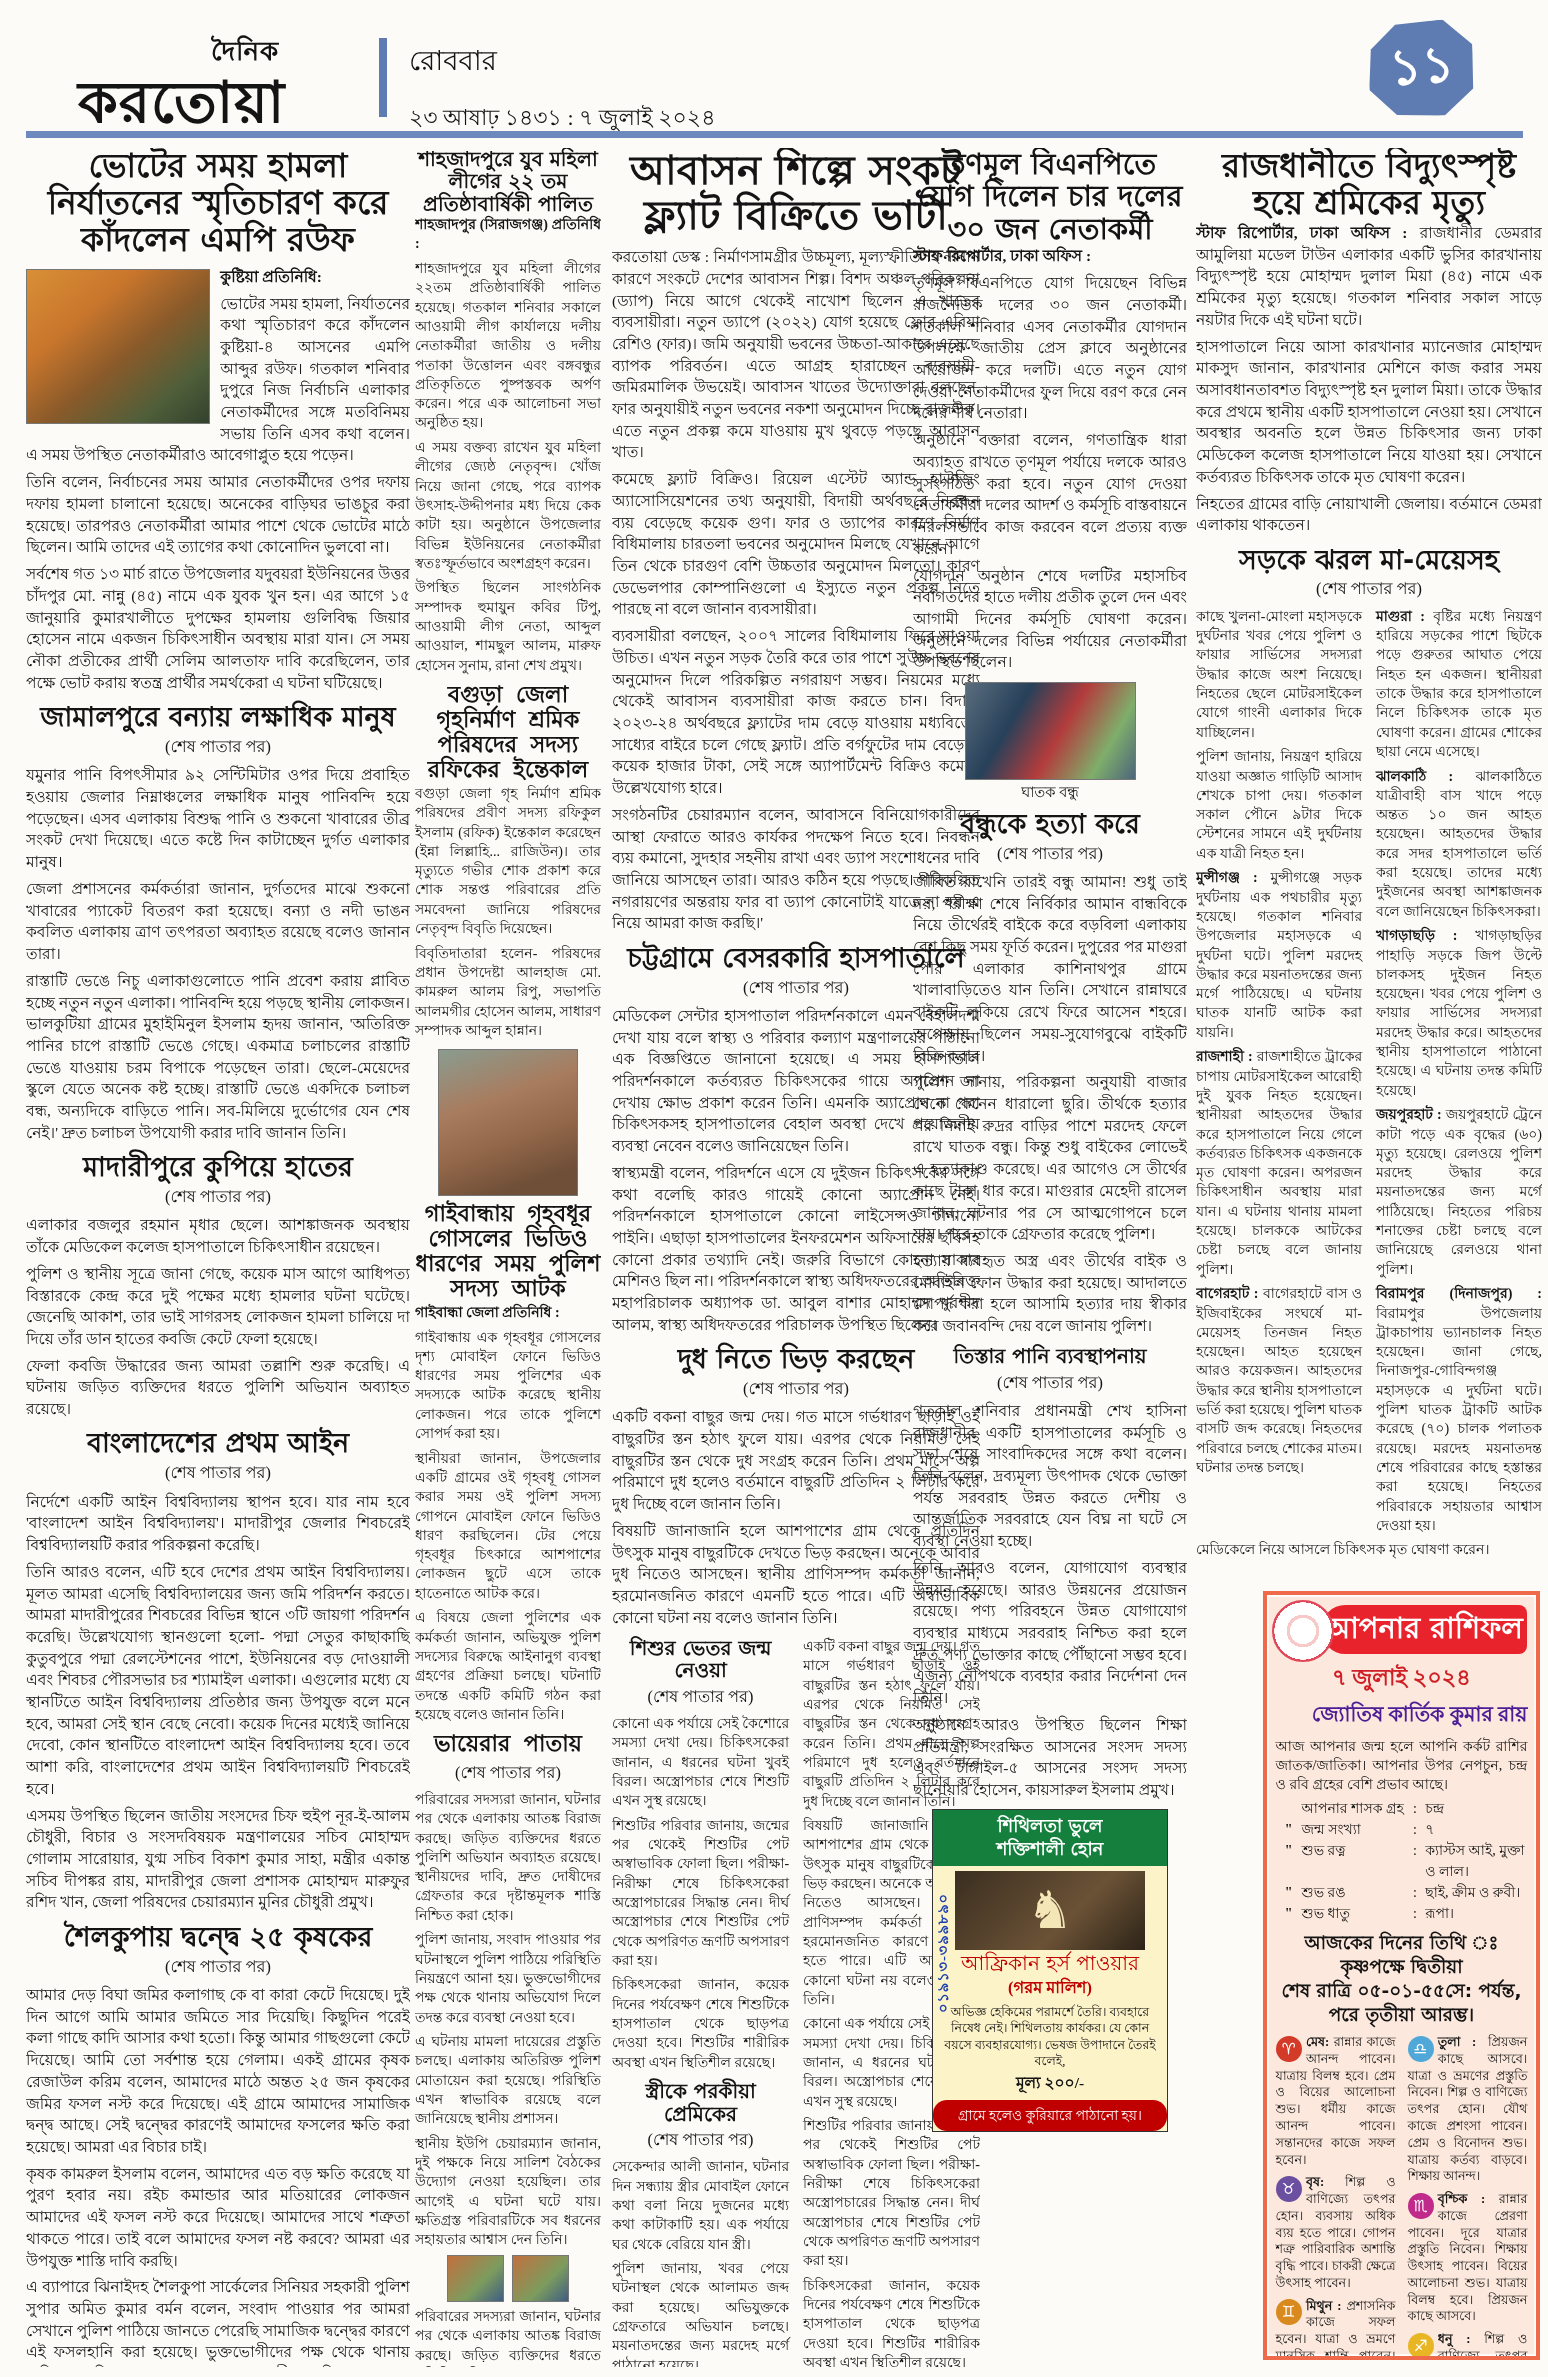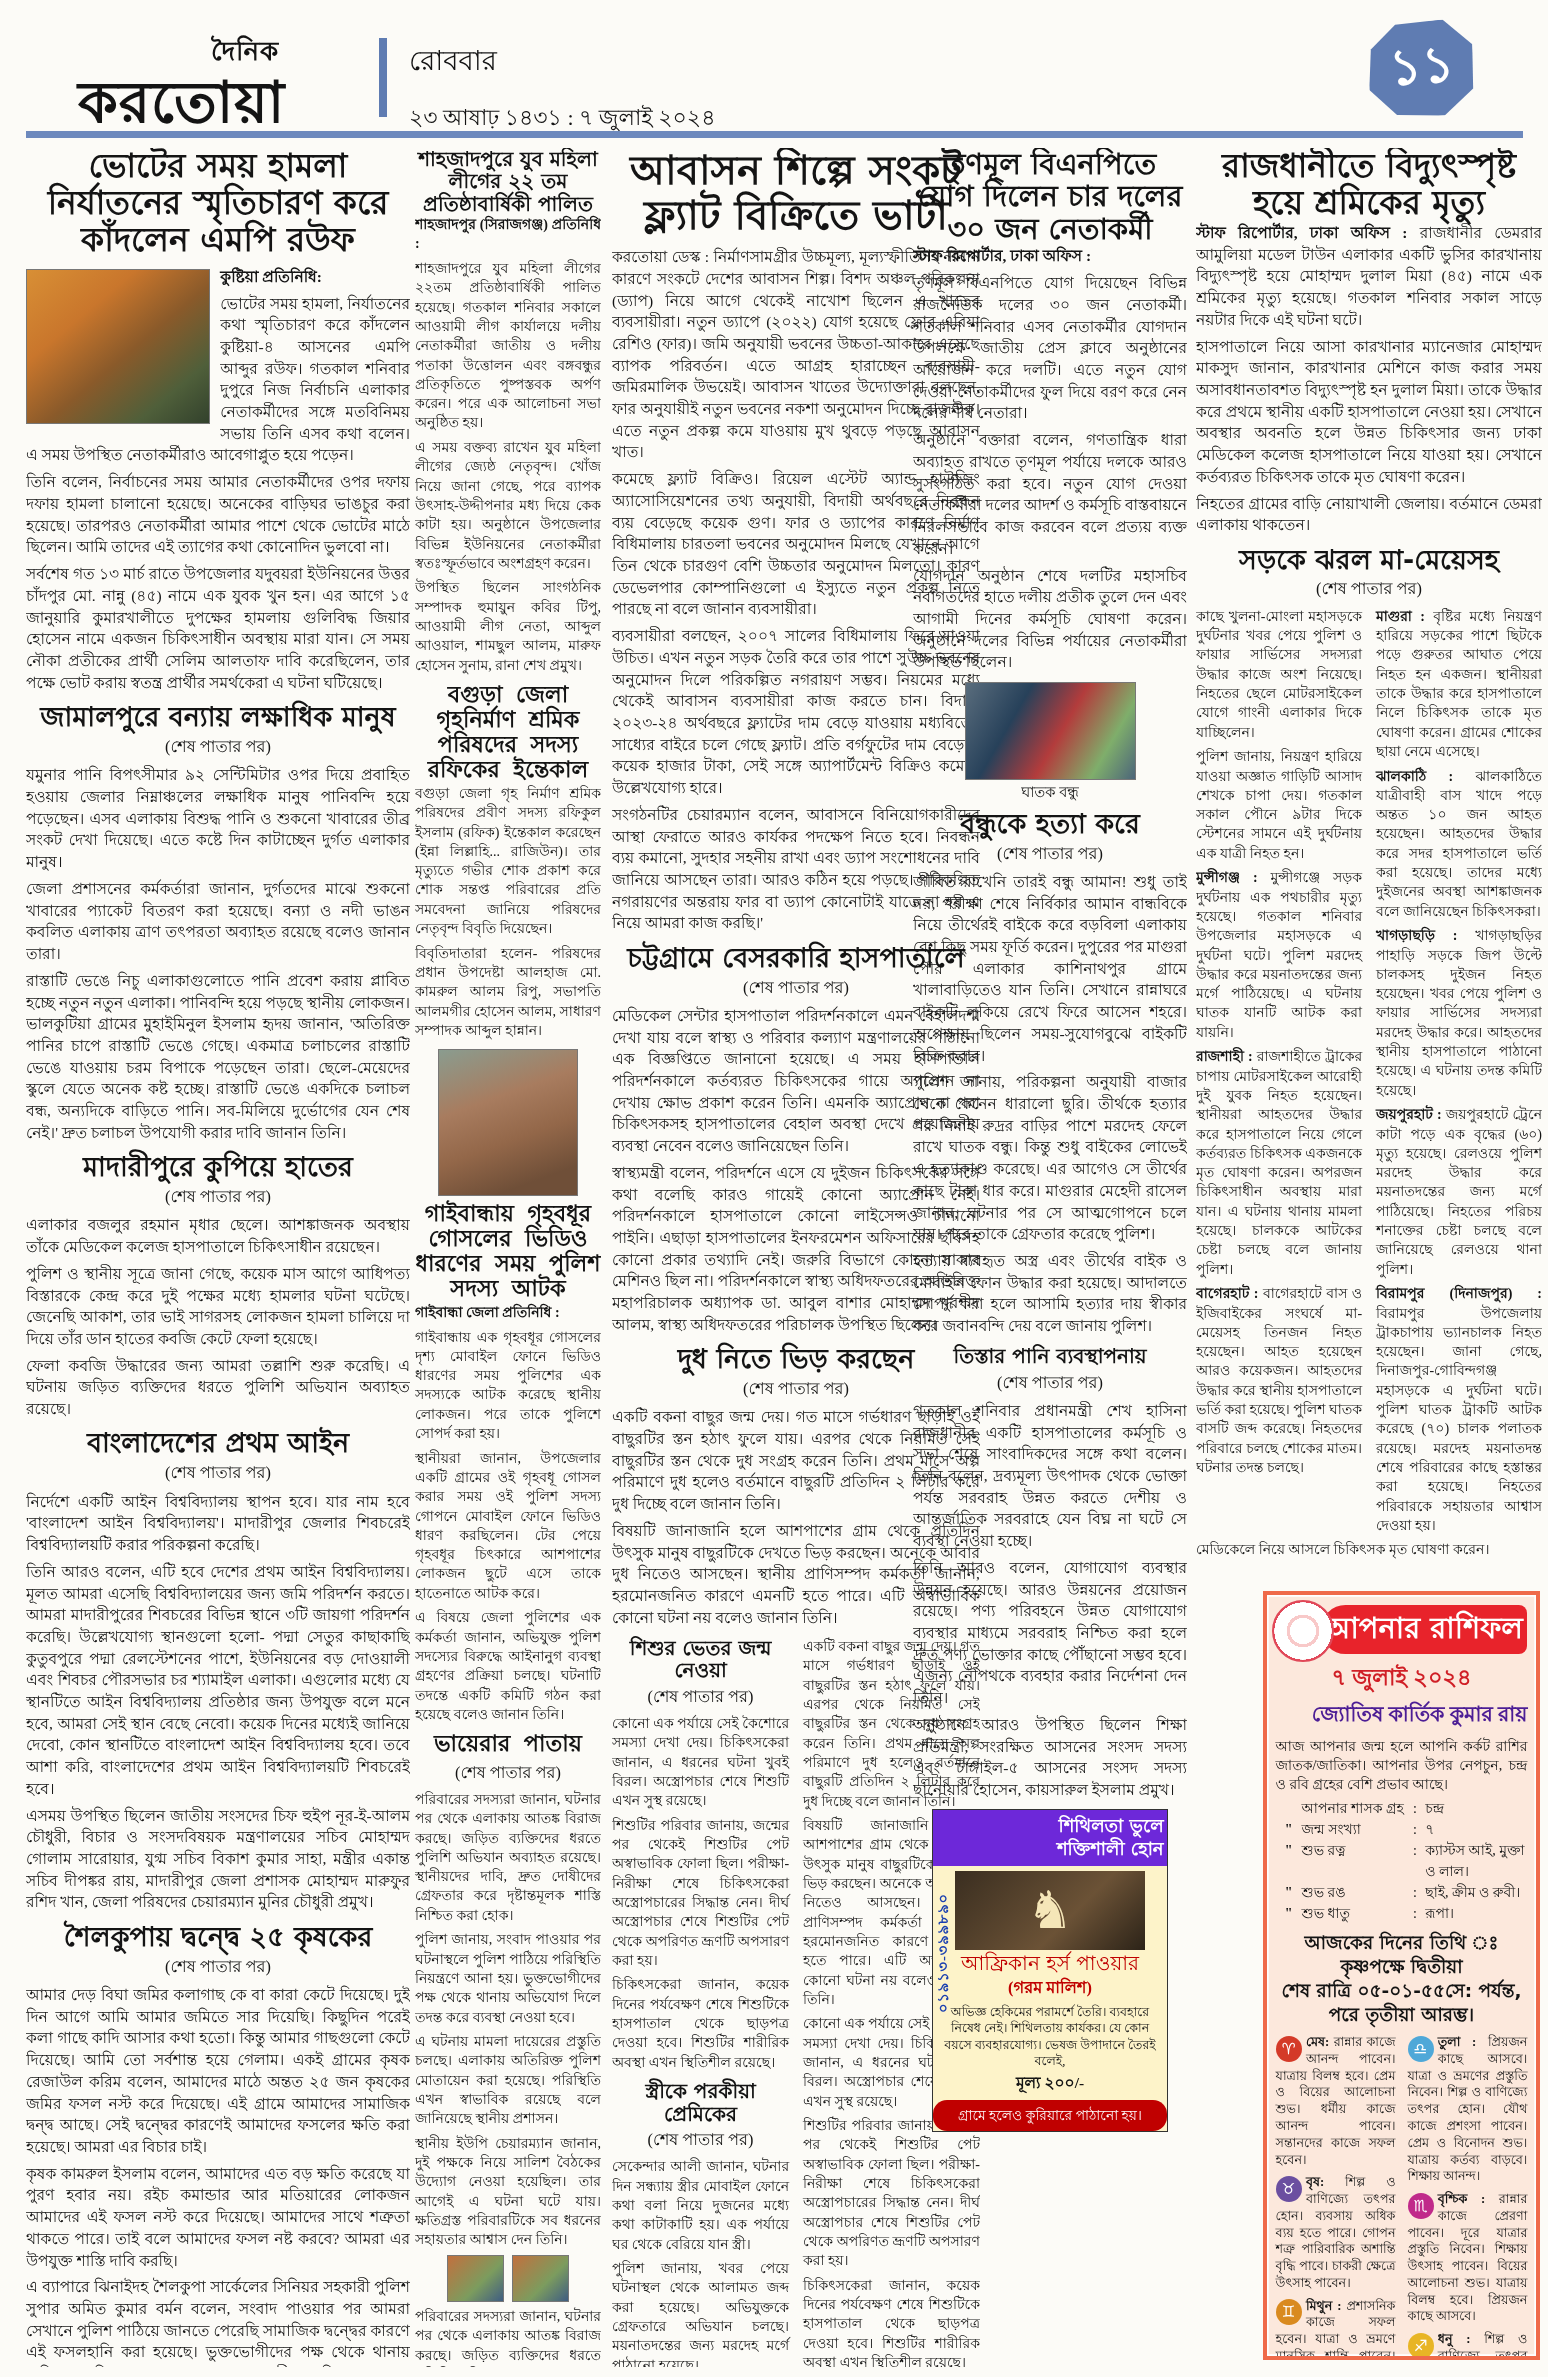--- a/index.html
+++ b/index.html
@@ -37,41 +37,41 @@
   .split{display:flex;gap:13.8px;}
   .split > div{flex:1;min-width:0;}
   .lead-bold{font-weight:bold;}
   
   .ph-a{background:linear-gradient(140deg,#d88f35 0%,#c9762c 30%,#8a5a2a 55%,#4f5f3a 80%,#32412c 100%);}
   .ph-b{background:linear-gradient(160deg,#8a9c8f 0%,#a87c5f 35%,#936749 60%,#6f4f38 85%);}
   .ph-d{background:linear-gradient(120deg,#5a6d7d 0%,#27415a 30%,#b33c3c 55%,#7fae6b 80%,#4c657a 100%);}
   .ph-thumb{background:linear-gradient(135deg,#c2703e,#7c9c5e 60%,#3f5d82);}
   
   #advert{width:234px;margin:6.9px auto 0;border:1.7px solid #333;position:relative;background:#fdf3c9;}
-  #advert .ad-black{background:#6d28d9;color:#fff;text-align:right;font-weight:bold;font-size:18px;
+  #advert .ad-black{background:#15803d;color:#fff;text-align:center;font-weight:bold;font-size:18px;
       font-family:"DejaVu Sans",sans-serif;padding:5.2px 3.4px;line-height:1.25;}
   #advert .ad-horse{height:79px;margin:5.2px 22.4px 1.7px;background:linear-gradient(135deg,#3a2e20,#6b5236 60%,#2c2318);
       display:flex;align-items:center;justify-content:center;color:#f5e6b8;font-size:52px;}
   #advert .ad-prod{color:#c00000;font-weight:normal;text-align:center;font-size:20px;font-family:"DejaVu Sans",sans-serif;line-height:1.2;}
   #advert .ad-sub{color:#c00000;font-weight:bold;text-align:center;font-size:16.3px;}
   #advert .ad-small{font-size:12.5px;text-align:center;padding:1.7px 6.9px;line-height:1.3;}
   #advert .ad-price{text-align:center;font-weight:bold;font-size:15.5px;}
   #advert .ad-red{background:#c00000;color:#fff;text-align:center;font-size:13.8px;padding:3.4px 1.7px;margin-top:3.4px;border-radius:14px;}
   #advert .ad-phone{position:absolute;left:-1.7px;top:83px;writing-mode:vertical-rl;transform:rotate(180deg);
       color:#1a3fb0;font-weight:bold;font-size:14.6px;letter-spacing:0.9px;}
   
   #rashifol{position:absolute;left:1263px;top:1591px;width:277px;height:769px;background:#fce8dc;
       border:4.3px solid #ef6a4a;box-shadow:inset 0 0 0 1.7px #fff;padding:6.9px 8.6px;box-sizing:border-box;overflow:hidden;}
   #rashifol .r-head{position:relative;height:55px;margin-bottom:3.4px;}
   #rashifol .r-band{position:absolute;left:45px;right:0;top:3.4px;bottom:3.4px;background:#e8232b;border-radius:26px 8.6px 8.6px 26px;
       display:flex;align-items:center;justify-content:center;color:#fff;font-weight:bold;font-size:29px;font-family:"DejaVu Sans",sans-serif;}
   #rashifol .r-wheel{position:absolute;left:-3.4px;top:-1.7px;width:58px;height:58px;border-radius:50%;
       background:radial-gradient(circle at center,#fff 0 32%,#f8c9c9 32% 40%,#fff 40% 70%,#e84a5f 70% 78%,#fff 78%);
       border:2.6px solid #e04858;z-index:2;}
-  #rashifol .r-date{text-align:center;color:#d01f26;font-weight:bold;font-size:22.4px;font-family:Liberation Sans, sans-serif;}
+  #rashifol .r-date{text-align:center;color:#d01f26;font-weight:bold;font-size:22.4px;font-family:Liberation Serif, serif;}
   #rashifol .r-astro{text-align:right;color:#4c1d95;font-weight:bold;font-size:20.6px;margin:1.7px 0 5.2px;}
   #rashifol .r-intro{font-size:14px;text-align:justify;line-height:1.35;}
   .attr-row{display:flex;font-size:14px;line-height:1.5;}
   .attr-q{width:26px;text-align:center;font-weight:bold;}
   .attr-l{width:103px;}
   .attr-c{width:20.6px;text-align:center;}
   .attr-v{flex:1;}
   .r-tithi{font-weight:bold;text-align:center;font-size:18.5px;line-height:1.3;margin:6.9px 0;font-family:"DejaVu Sans",sans-serif;}
   #zodiac{column-count:2;column-gap:12px;margin-top:3.4px;}
   .z-entry{font-size:12.7px;line-height:1.32;text-align:justify;margin-bottom:6px;break-inside:avoid;}

